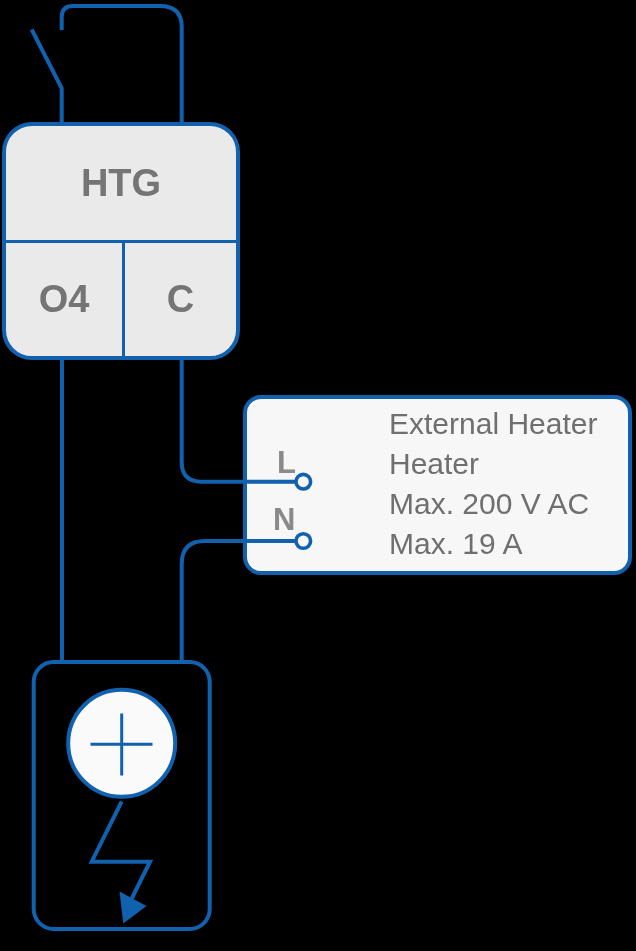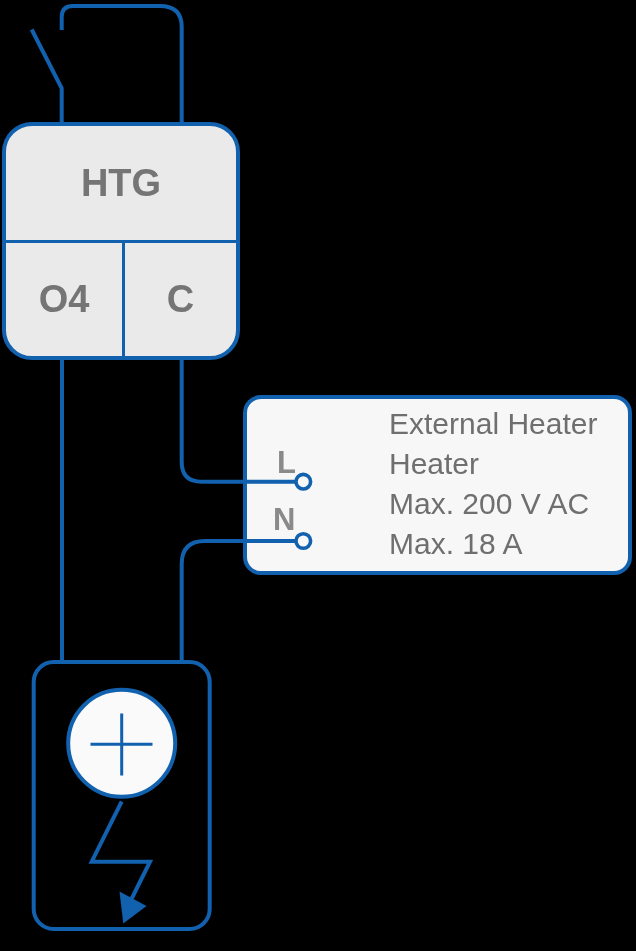--- a/index.html
+++ b/index.html
@@ -68,21 +68,21 @@
     </div>
   </div>
 
   <div id="supply-box">
     <div class="term-label l">L</div>
     <div class="term-label n">N</div>
     <div class="supply-text">
       <div>External Heater</div>
       <div>Heater</div>
       <div>Max. 200 V AC</div>
-      <div>Max. 18 A</div>
+      <div>Max. 19 A</div>
     </div>
   </div>
 
   <svg id="wire-overlay" width="636" height="951" viewBox="0 0 636 951">
     <g stroke="#1161ae" stroke-width="4" fill="none">
 
       <path d="M61.7 30 L61.7 17 Q61.7 6 73 6 L160 6 Q181.7 6 181.7 27 L181.7 124"></path>
 
       <path d="M61.7 124 L61.7 88.3 L31.7 29.5"></path>
 

